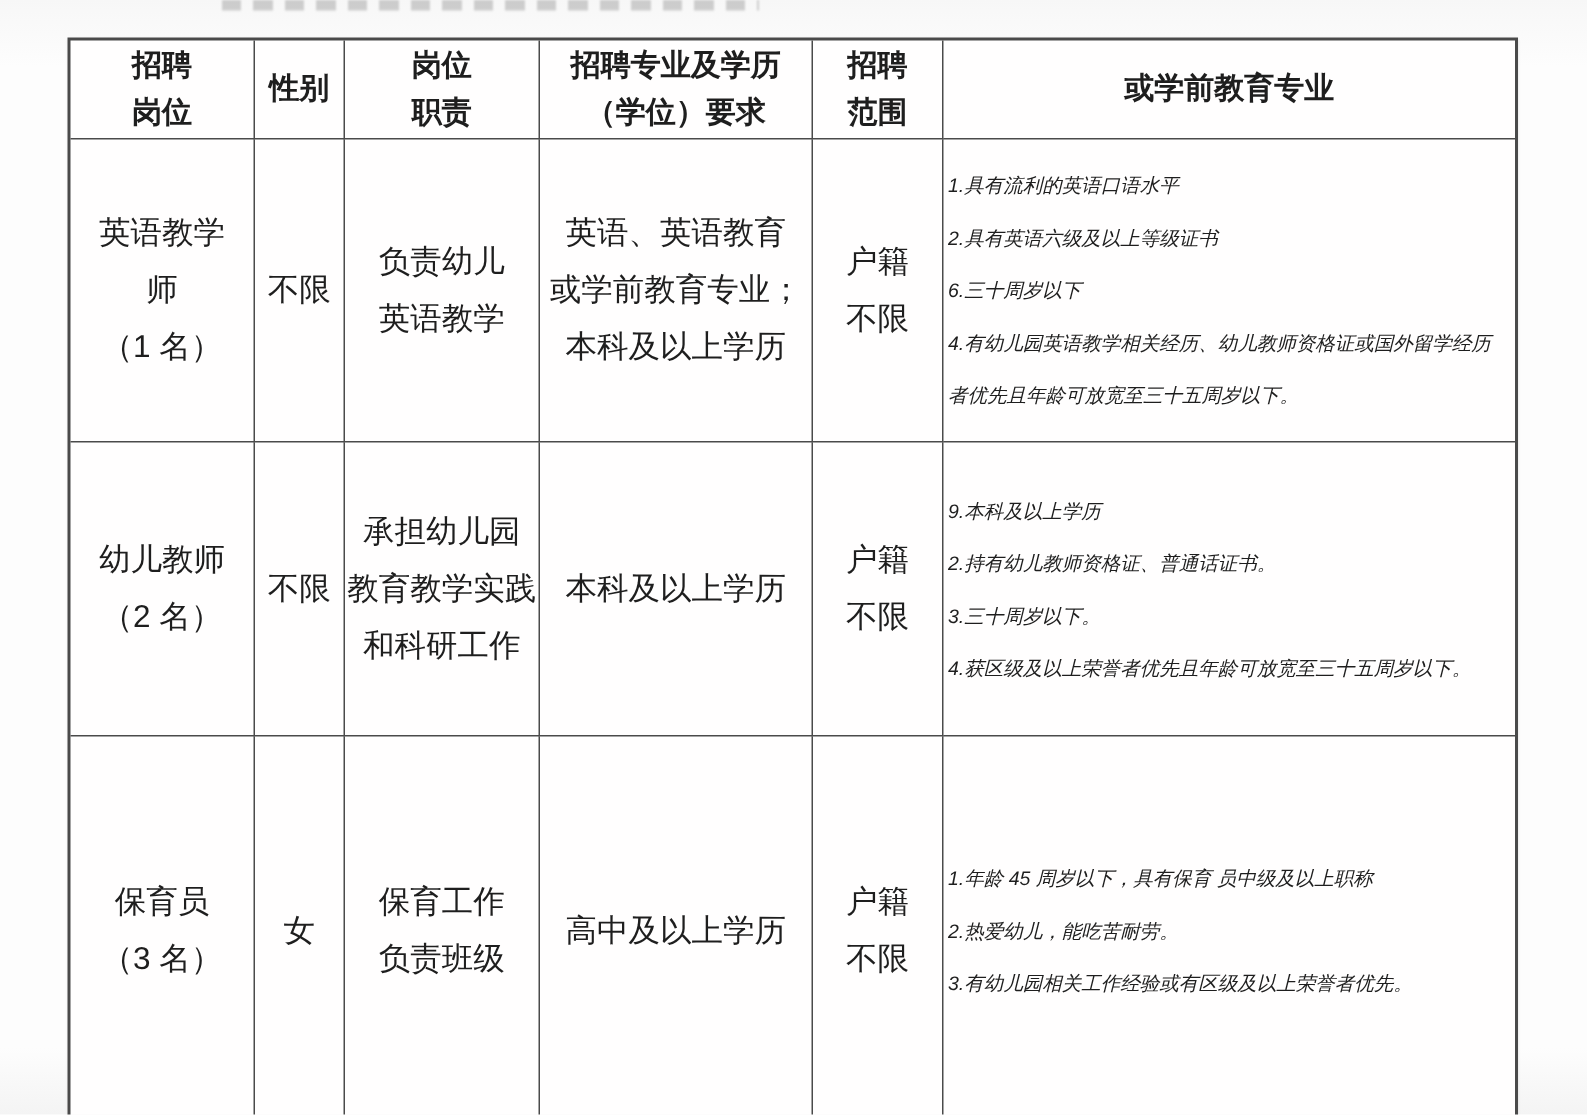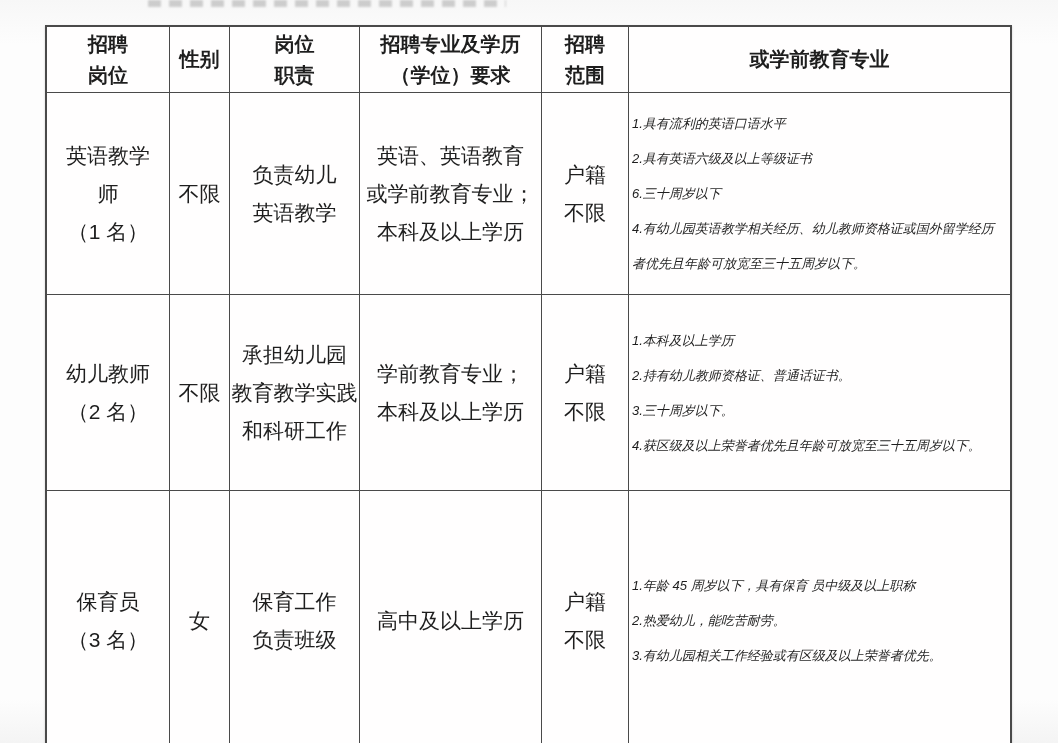--- a/index.html
+++ b/index.html
@@ -114,29 +114,28 @@
     </div>
     <div class="cell">
       <div class="line">不限</div>
     </div>
     <div class="cell">
       <div class="line">承担幼儿园</div>
       <div class="line">教育教学实践</div>
       <div class="line">和科研工作</div>
     </div>
     <div class="cell">
-      <div class="line">学前教育专业；</div>
       <div class="line">本科及以上学历</div>
     </div>
     <div class="cell">
       <div class="line">户籍</div>
       <div class="line">不限</div>
     </div>
     <div class="cell other last-col">
-      <div class="item">1.本科及以上学历</div>
+      <div class="item">9.本科及以上学历</div>
       <div class="item">2.持有幼儿教师资格证、普通话证书。</div>
       <div class="item">3.三十周岁以下。</div>
       <div class="item">4.获区级及以上荣誉者优先且年龄可放宽至三十五周岁以下。</div>
     </div>
 
     <div class="cell last-row">
       <div class="line">保育员</div>
       <div class="line">（3 名）</div>
     </div>
     <div class="cell last-row">

